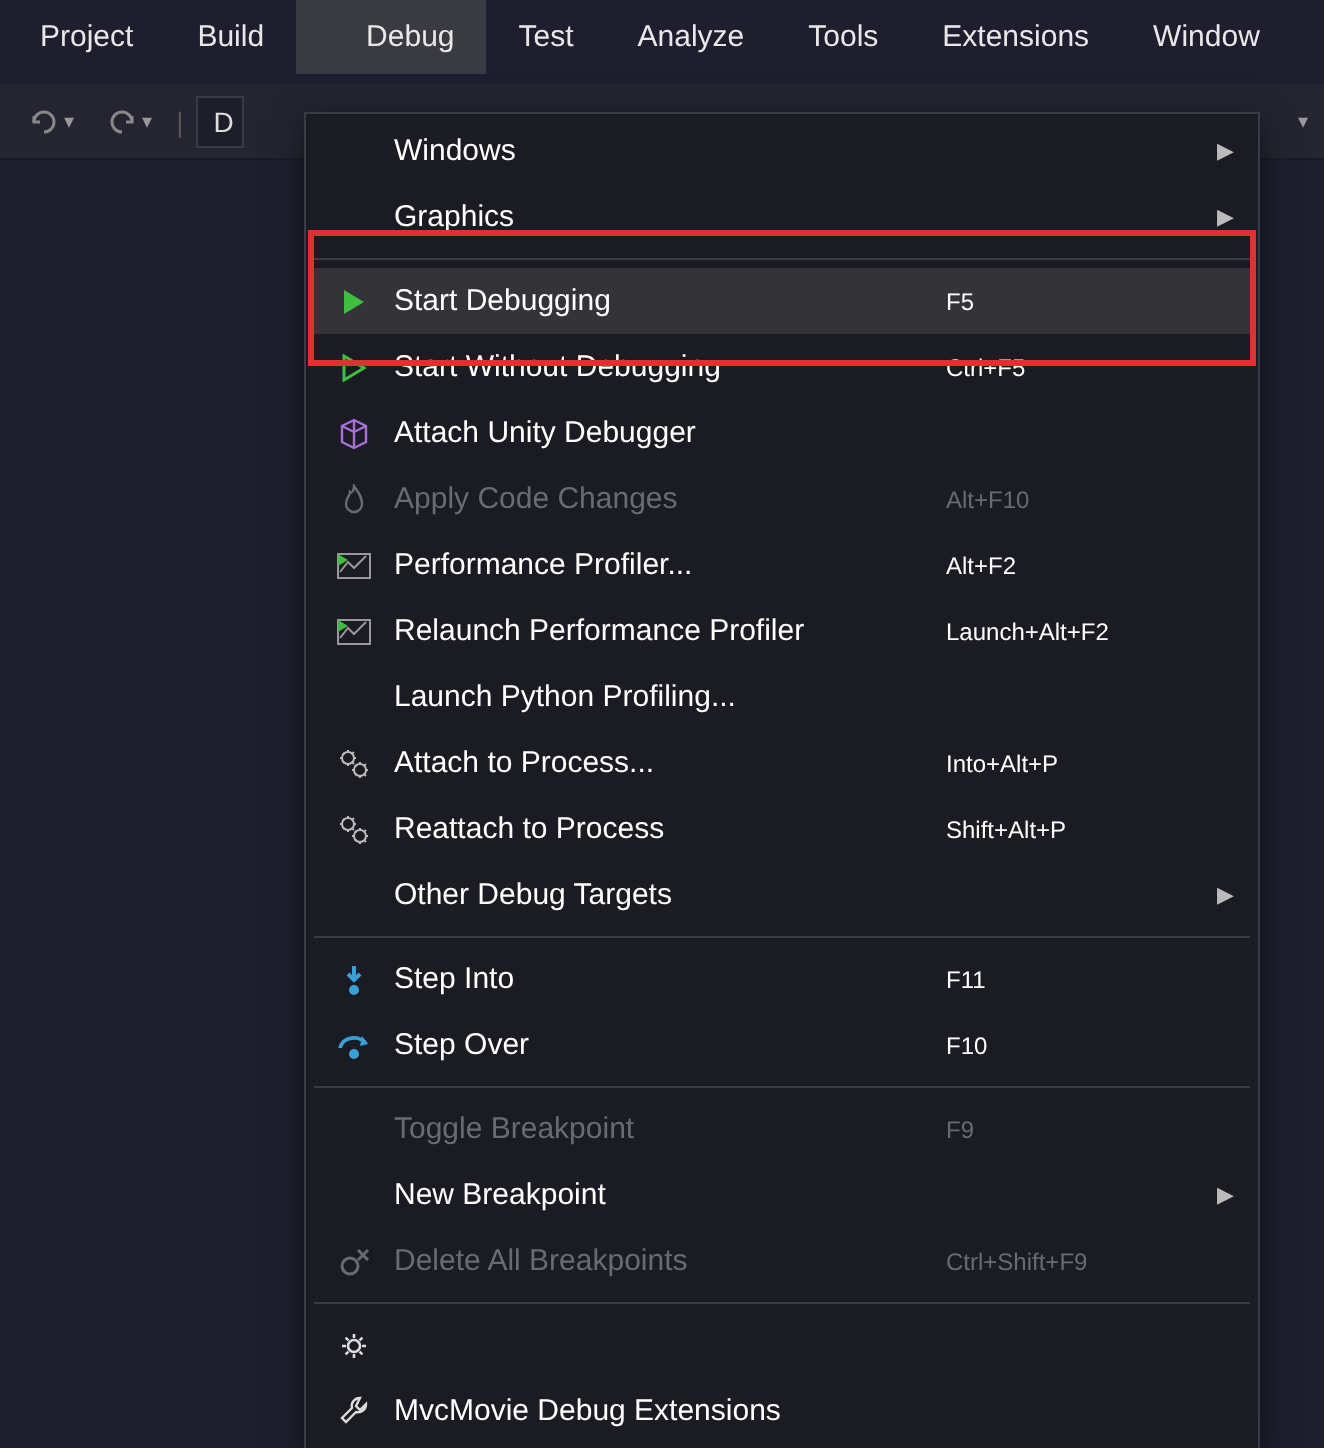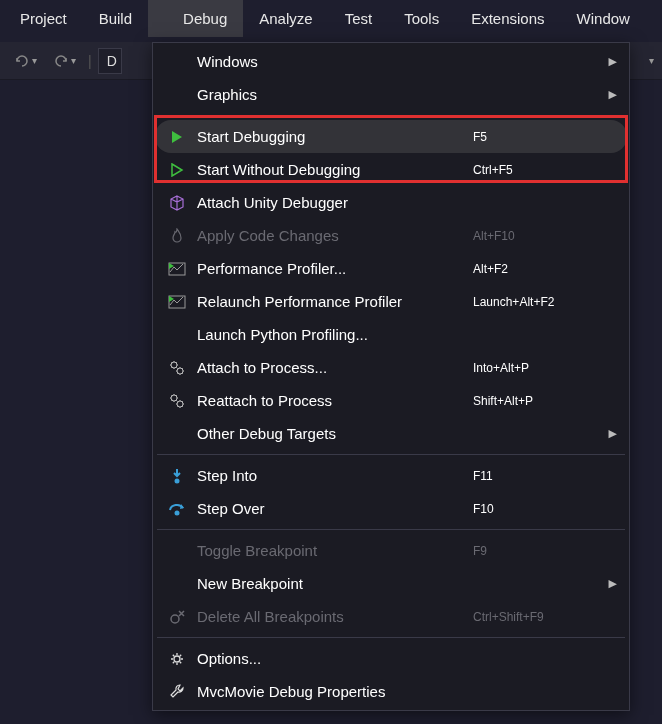--- a/index.html
+++ b/index.html
@@ -59,38 +59,37 @@
       width: 24px;
     }
     .dropdown-arrow {
       color: #999;
       margin-left: 2px;
       font-size: 10px;
     }
 
     .menu {
       position: absolute;
-      top: 42px;
+      top: 56px;
       left: 152px;
       width: 478px;
       background: #1b1b23;
       border: 1px solid #3a3a48;
       box-shadow: 0 4px 16px rgba(0,0,0,0.5);
       padding: 2px;
     }
     .menu-row {
       display: flex;
       align-items: center;
       height: 33px;
       padding: 0 10px;
       position: relative;
     }
     .menu-row.hover {
       background: #333338;
-      border-radius: 16px;
     }
     .menu-icon {
       width: 24px;
       display: flex;
       justify-content: center;
       align-items: center;
       flex-shrink: 0;
     }
     .menu-label {
       flex: 1;
@@ -127,22 +126,22 @@
     
     svg { display: block; }
   </style>
 </head>
 <body>
 
 <div class="menubar">
   <div class="menu-item">Project</div>
   <div class="menu-item">Build</div>
   <div class="menu-item active">Debug</div>
+  <div class="menu-item">Test</div>
   <div class="menu-item">Analyze</div>
-  <div class="menu-item">Test</div>
   <div class="menu-item">Tools</div>
   <div class="menu-item">Extensions</div>
   <div class="menu-item">Window</div>
 </div>
 
 <div class="toolbar">
   <div class="tb-btn">
     <svg width="16" height="16" viewBox="0 0 16 16">
         <path d="M3 8 A5 5 0 1 1 8 13" fill="none" stroke="#888" stroke-width="1.5"></path>
         <path d="M3 5 L3 8 L6 8" fill="none" stroke="#888" stroke-width="1.5"></path>
@@ -329,29 +328,28 @@
       <span class="menu-sub"></span>
     </div>
     <div class="menu-sep"></div>
     <div class="menu-row">
       <span class="menu-icon">
         <svg width="16" height="16" viewBox="0 0 16 16">
           <circle cx="8" cy="8" r="3" fill="none" stroke="#ddd" stroke-width="1.3"></circle>
           <path d="M8 2v2M8 12v2M2 8h2M12 8h2M3.8 3.8l1.4 1.4M10.8 10.8l1.4 1.4M3.8 12.2l1.4-1.4M10.8 5.2l1.4-1.4" stroke="#ddd" stroke-width="1.3"></path>
         </svg>
       </span>
-      <span class="menu-label">Options...</span>
       <span class="menu-shortcut"></span>
       <span class="menu-sub"></span>
     </div>
     <div class="menu-row">
       <span class="menu-icon">
         <svg width="16" height="16" viewBox="0 0 16 16">
           <path d="M11 1 A4 4 0 0 0 7 6 L2 11 L4 13 L9 8 A4 4 0 0 0 14 4 L11 7 L9 5 Z" fill="none" stroke="#ddd" stroke-width="1.2"></path>
         </svg>
       </span>
-      <span class="menu-label">MvcMovie Debug Properties</span>
+      <span class="menu-label">MvcMovie Debug Extensions</span>
       <span class="menu-shortcut"></span>
       <span class="menu-sub"></span>
     </div>
   </div>
 
 <div class="highlight-box" style="top:115px; left:154px; width:474px; height:68px;"></div>
 
 </body></html>

